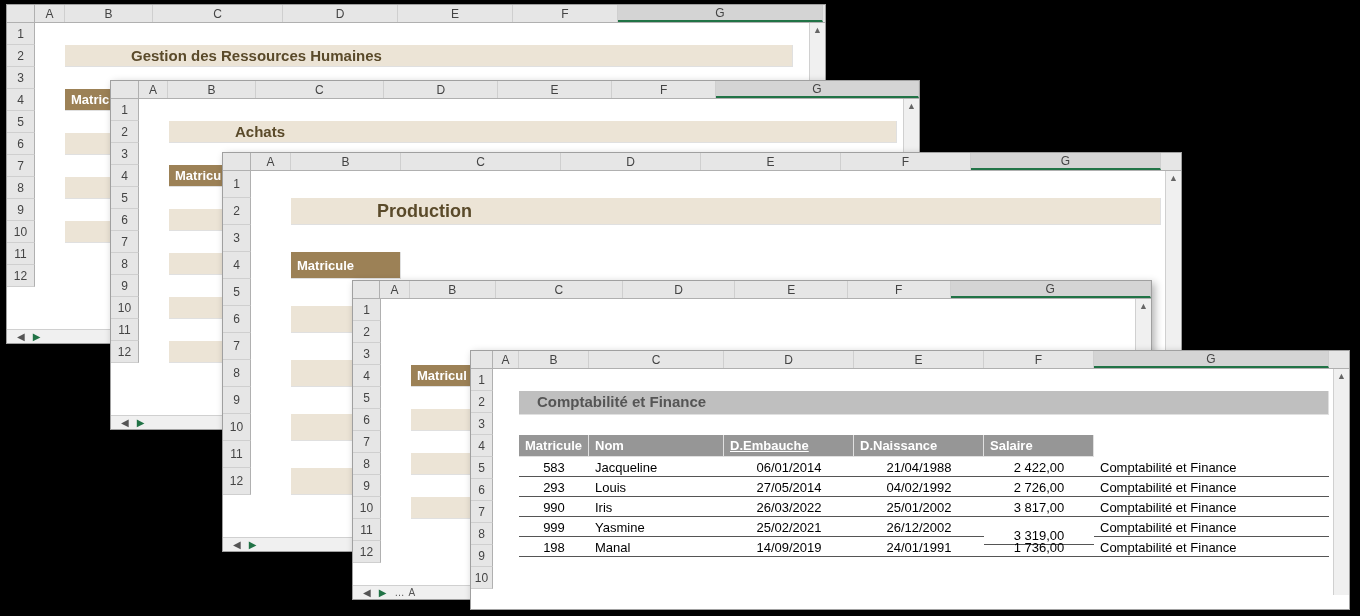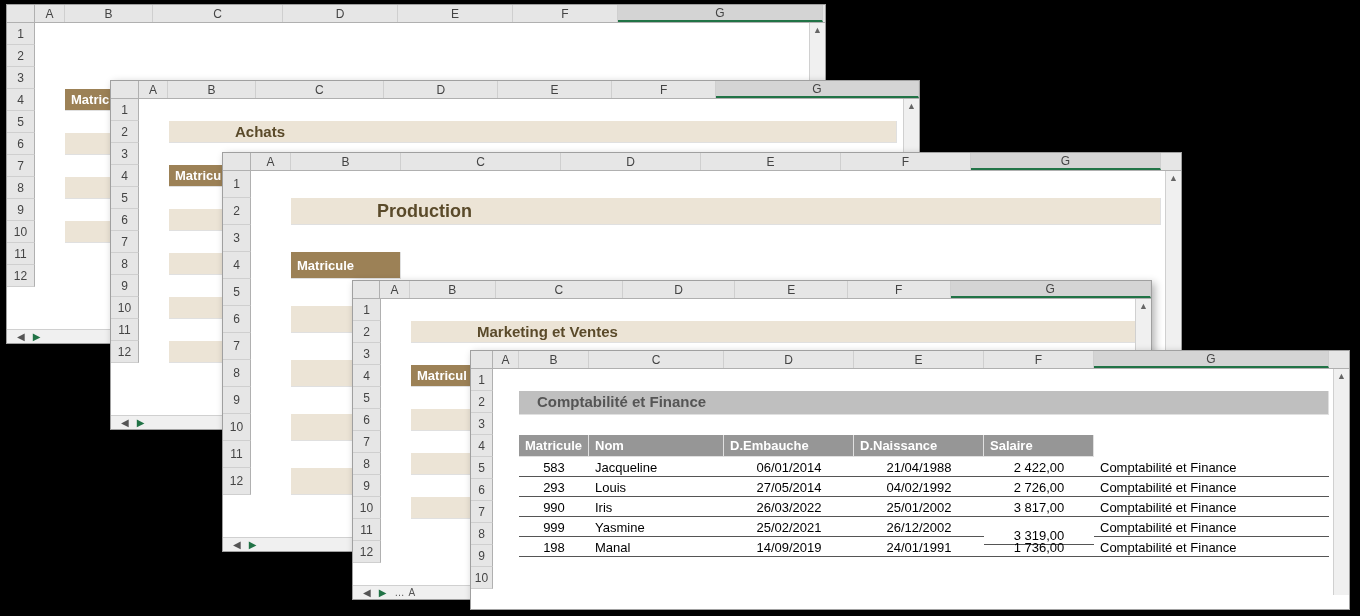--- a/index.html
+++ b/index.html
@@ -85,20 +85,23 @@
       <div class="rh">5</div>
       <div class="rh">6</div>
       <div class="rh">7</div>
       <div class="rh">8</div>
       <div class="rh">9</div>
       <div class="rh">10</div>
       <div class="rh">11</div>
       <div class="rh">12</div>
     </div>
     <div class="grid">
+      <div class="cell title-beige" style="left:30px; top:22px; width:728px;">
+        <span style="padding-left:60px;">Gestion des Ressources Humaines</span>
+      </div>
       <div class="cell hdr-brown" style="left:30px; top:66px; width:88px;">Matricule</div>
       <div class="cell band-beige" style="left:30px; top:110px; width:88px;"></div>
       <div class="cell band-beige" style="left:30px; top:154px; width:88px;"></div>
       <div class="cell band-beige" style="left:30px; top:198px; width:88px;"></div>
     </div>
   </div>
   <div class="vscroll">
     <div class="arr">▲</div>
   </div>
   <div class="tabbar">
@@ -219,23 +222,20 @@
       <div class="rh">5</div>
       <div class="rh">6</div>
       <div class="rh">7</div>
       <div class="rh">8</div>
       <div class="rh">9</div>
       <div class="rh">10</div>
       <div class="rh">11</div>
       <div class="rh">12</div>
     </div>
     <div class="grid">
-      <div class="cell title-beige" style="left:30px; top:22px; width:728px;">
-        <span style="padding-left:60px;">Marketing et Ventes</span>
-      </div>
       <div class="cell hdr-brown" style="left:30px; top:66px; width:88px;">Matricul</div>
       <div class="cell band-beige" style="left:30px; top:110px; width:88px;"></div>
       <div class="cell band-beige" style="left:30px; top:154px; width:88px;"></div>
       <div class="cell band-beige" style="left:30px; top:198px; width:88px;"></div>
     </div>
   </div>
   <div class="vscroll">
     <div class="arr">▲</div>
   </div>
   <div class="tabbar">
@@ -269,21 +269,21 @@
       <div class="rh">8</div>
       <div class="rh">9</div>
       <div class="rh">10</div>
     </div>
     <div class="grid">
 
       <div class="cell title-grey" style="left:26px; top:22px; width:810px; height:24px;">Comptabilité et Finance</div>
 
       <div class="cell hdr-grey" style="left:26px; top:66px; width:70px;">Matricule</div>
       <div class="cell hdr-grey" style="left:96px; top:66px; width:135px;">Nom</div>
-      <div class="cell hdr-grey" style="left:231px; top:66px; width:130px;">D.Embauche</div>
+      <div class="cell hdr-grey" style="left:231px; top:66px; width:130px;text-decoration:underline;">D.Embauche</div>
       <div class="cell hdr-grey" style="left:361px; top:66px; width:130px;">D.Naissance</div>
       <div class="cell hdr-grey" style="left:491px; top:66px; width:110px;">Salaire</div>
 
       <div id="w5-rows">
           <div class="cell td num" style="left: 26px; top: 88px; width: 70px; height: 20px; line-height: 18px;">583</div>
           <div class="cell td " style="left: 96px; top: 88px; width: 135px; height: 20px; line-height: 18px;">Jacqueline</div>
           <div class="cell td num" style="left: 231px; top: 88px; width: 130px; height: 20px; line-height: 18px;">06/01/2014</div>
           <div class="cell td num" style="left: 361px; top: 88px; width: 130px; height: 20px; line-height: 18px;">21/04/1988</div>
           <div class="cell td num" style="left: 491px; top: 88px; width: 110px; height: 20px; line-height: 18px;">2 422,00</div>
           <div class="cell td " style="left: 601px; top: 88px; width: 235px; height: 20px; line-height: 18px;">Comptabilité et Finance</div>

